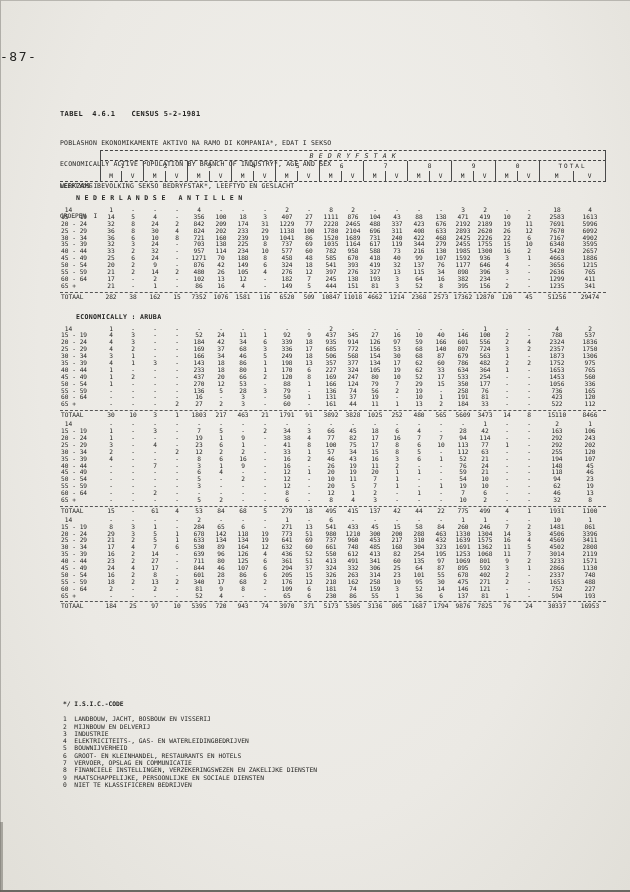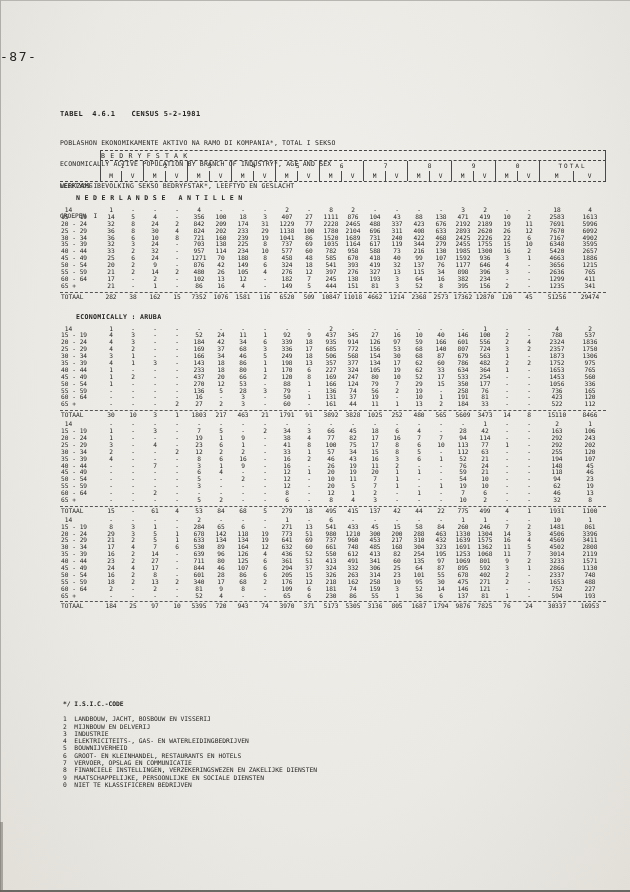--- a/index.html
+++ b/index.html
@@ -20,23 +20,23 @@
 
   .pagenum { position:absolute; top:49px; left:0; right:0; font-size:13px; letter-spacing:1.5px; }
 
   .titleblock { position:absolute; left:60px; top:98px;margin-top:12px; }
   .tabel-row { display:flex; gap:16px; font-size:7px; font-weight:bold; letter-spacing:.4px; white-space:pre; }
   .subtitle  { margin-top:7px; font-size:6.5px; line-height:7.3px; letter-spacing:.2px; white-space:pre; }
 
   .table { position:absolute; left:60px; top:150px; width:546px; font-size:6.2px; }
   .hdr   { margin-left:40px; width:506px; }
   .hdr-title {
-    height:11px; line-height:11px; font-size:6.6px; letter-spacing:.6px;
+    height:11px; line-height:11px; text-align:center; font-size:6.6px; letter-spacing:.6px;
     border-top:1px dashed #444; border-bottom:1px dashed #444;
-    border-left:1px solid #4a4a4a; border-right:1px solid #4a4a4a;
+    border-left:1px solid #4a4a4a; border-right:1px solid #4a4a4a;font-style:italic;
   }
   .hdr-nums, .hdr-mv { display:flex; }
   .hn { width:44px; height:10px; line-height:10px; text-align:center; border-right:1px solid #4a4a4a; }
   .hn.first { border-left:1px solid #4a4a4a; }
   .hn.tot { width:66px; letter-spacing:2px; font-size:6px; }
   .hm { width:22px; height:10px; line-height:10px; text-align:center; border-right:1px solid #4a4a4a; }
   .hm.first { border-left:1px solid #4a4a4a; }
   .hm.tm { width:34px; }
   .hm.tv { width:32px; }
   .hdr-bottom { border-top:1px dashed #444; }
@@ -65,21 +65,21 @@
   <div class="corner-bl"></div>
 
   <div class="pagenum">-87-</div>
 
   <div class="titleblock">
     <div class="tabel-row">
       <span>TABEL  4.6.1</span>
       <span>CENSUS 5-2-1981</span>
     </div>
     <div class="subtitle">
-      <div>POBLASHON EKONOMIKAMENTE AKTIVO NA RAMO DI KOMPANIA*, TOTAL I SEKSO</div>
+      <div>POBLASHON EKONOMIKAMENTE AKTIVO NA RAMO DI KOMPANIA*, EDAT I SEKSO</div>
       <div>ECONOMICALLY ACTIVE POPULATION BY BRANCH OF INDUSTRY*, AGE AND SEX</div>
       <div>WERKZAME BEVOLKING SEKSO BEDRYFSTAK*, LEEFTYD EN GESLACHT</div>
     </div>
   </div>
 
   <div class="table" style="position:absolute;">
     <div class="age-label">
       <div>LEEFTYDS-I</div>
       <div>GROEPEN  I</div>
     </div>

